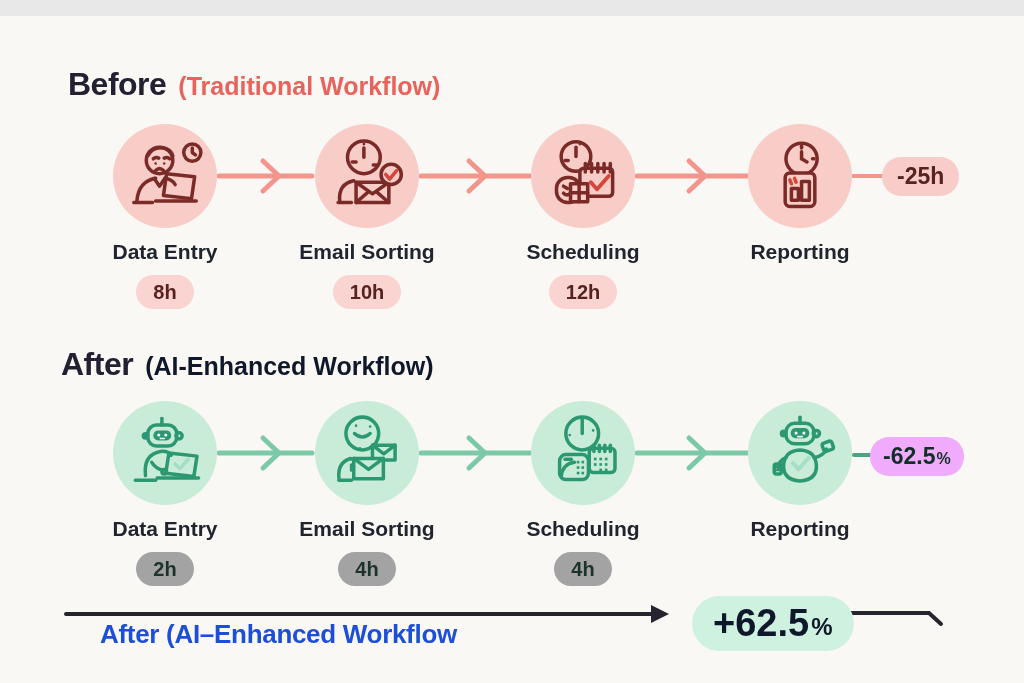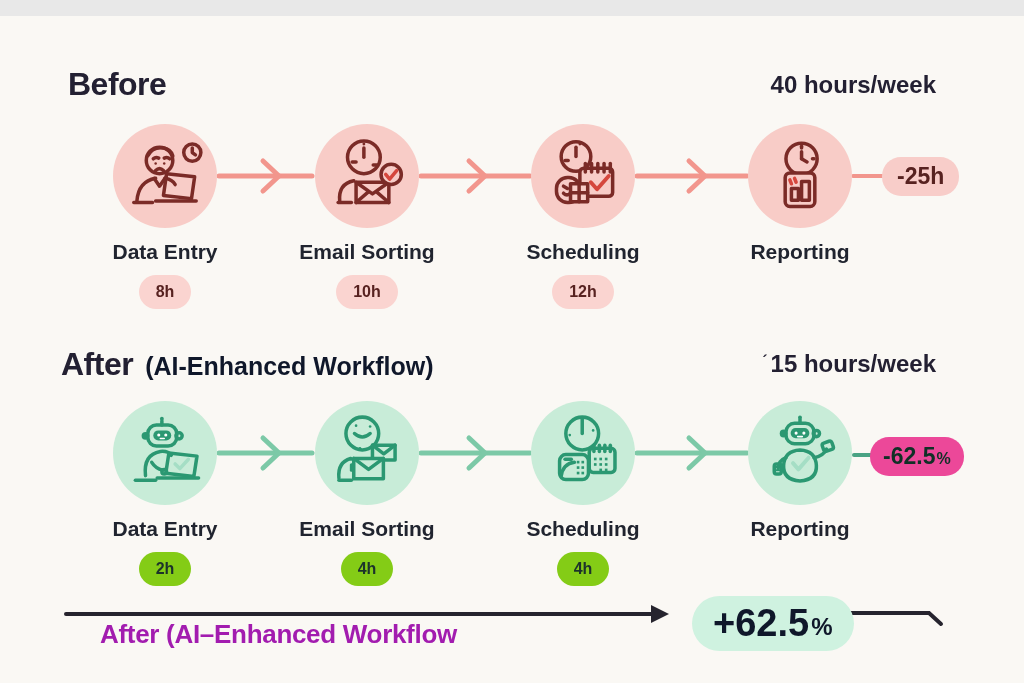--- a/index.html
+++ b/index.html
@@ -28,31 +28,31 @@
   .step.r2 { top:385px; }
   .step.c1 { left:85px; }  .step.c2 { left:287px; }
   .step.c3 { left:503px; } .step.c4 { left:720px; }
 
   .circle { width:104px; height:104px; border-radius:50%; display:flex; align-items:center; justify-content:center; }
   .r1 .circle { background:#F8CCC7; }
   .r2 .circle { background:#C8ECD8; }
   .circle svg { width:78px; height:78px; overflow:visible; }
 
   .step-label { margin-top:12px; font-size:21px; font-weight:700; color:#20242F; white-space:nowrap; }
-  .hour-pill  { margin-top:11px; padding:5px 17px; border-radius:19px; font-size:16px; font-weight:700; line-height:24px; }
+  .hour-pill  { margin-top:11px; padding:5px 17px; border-radius:19px; font-size:20px; font-weight:700; line-height:24px; }
   .r1 .hour-pill { background:#FAD4D0; color:#572220; }
-  .r2 .hour-pill { background:#84cc16; color:#1C332B; }
+  .r2 .hour-pill { background:#a3a3a3; color:#1C332B; }
 
   .delta-pill { position:absolute; display:flex; align-items:baseline; border-radius:19px; font-weight:700; white-space:nowrap; }
   .delta-pill.before { left:882px; top:141px; background:#F8CDC9; color:#572220; font-size:23px; padding:6px 15px; }
-  .delta-pill.after  { left:870px; top:421px; background:#ec4899; color:#103026; font-size:23px; padding:6px 13px; }
+  .delta-pill.after  { left:870px; top:421px; background:#f0abfc; color:#103026; font-size:23px; padding:6px 13px; }
   .unit-sm { font-size:16px; font-weight:700; margin-left:1px; }
 
   .footer-caption { position:absolute; left:100px; top:603px; font-size:26px; font-weight:700;
-                    color:#a21caf; letter-spacing:-0.3px; white-space:nowrap; }
+                    color:#1d4ed8; letter-spacing:-0.3px; white-space:nowrap; }
   .gain-pill { position:absolute; left:692px; top:580px; height:55px; padding:0 21px; border-radius:28px;
                background:#CFF2E0; color:#0f172a; display:flex; align-items:center; font-size:38px; font-weight:700; }
   .gain-pill .unit { font-size:24px; font-weight:700; margin-left:2px; align-self:center; margin-top:6px; }
 </style>
 </head>
 <body>
 
 <div class="canvas">
 
   <svg class="connectors" width="1024" height="683" viewBox="0 0 1024 683">
@@ -76,22 +76,22 @@
     </g>
     <g stroke="#26242E" stroke-width="4" fill="none" stroke-linecap="round">
       <path d="M66,598 H651"></path>
       <path d="M651,589 L669,598 L651,607 Z" fill="#26242E" stroke="none"></path>
       <path d="M849,597 H929 L941,608"></path>
     </g>
   </svg>
 
   <div class="sec-header before">
     <span class="sec-title">Before</span>
-  </div>
-  <div class="total before">40 hours/week</div>
+    <span class="sec-sub sub-coral">(Traditional Workflow)</span>
+  </div>
 
   <div class="step r1 c1">
     <div class="circle">
       <svg viewBox="0 0 100 100">
         <g fill="none" stroke="#7B2B27" stroke-width="4.5" stroke-linecap="round" stroke-linejoin="round">
           <circle cx="43" cy="30" r="17"></circle>
           <path d="M28,24 Q34,12 48,14 Q57,15 60,24"></path>
           <path d="M35,28 q3,-3 7,-1"></path>
             <path d="M56,28 q-3,-3 -7,-1"></path>
           <circle cx="38" cy="34" r="1.6" fill="#7B2B27" stroke="none"></circle>
@@ -185,21 +185,20 @@
   </div>
 
   <div class="delta-pill before">
     <span>-25h</span>
   </div>
 
   <div class="sec-header after">
     <span class="sec-title">After</span>
     <span class="sec-sub sub-teal">(AI-Enhanced Workflow)</span>
   </div>
-  <div class="total after"><span class="tick">´</span><span>15 hours/week</span></div>
 
   <div class="step r2 c1">
     <div class="circle">
       <svg viewBox="0 0 100 100">
         <g fill="none" stroke="#2B9872" stroke-width="4.5" stroke-linecap="round" stroke-linejoin="round">
           <path d="M46,14 V9"></path>
             <circle cx="46" cy="6" r="2.5" fill="#2B9872" stroke="none"></circle>
           <rect x="28" y="14" width="37" height="27" rx="11"></rect>
           <rect x="35" y="21" width="23" height="13" rx="6.5" fill="#2B9872" stroke="none"></rect>
           <circle cx="42" cy="27" r="2" fill="#FFFFFF" stroke="none"></circle>

